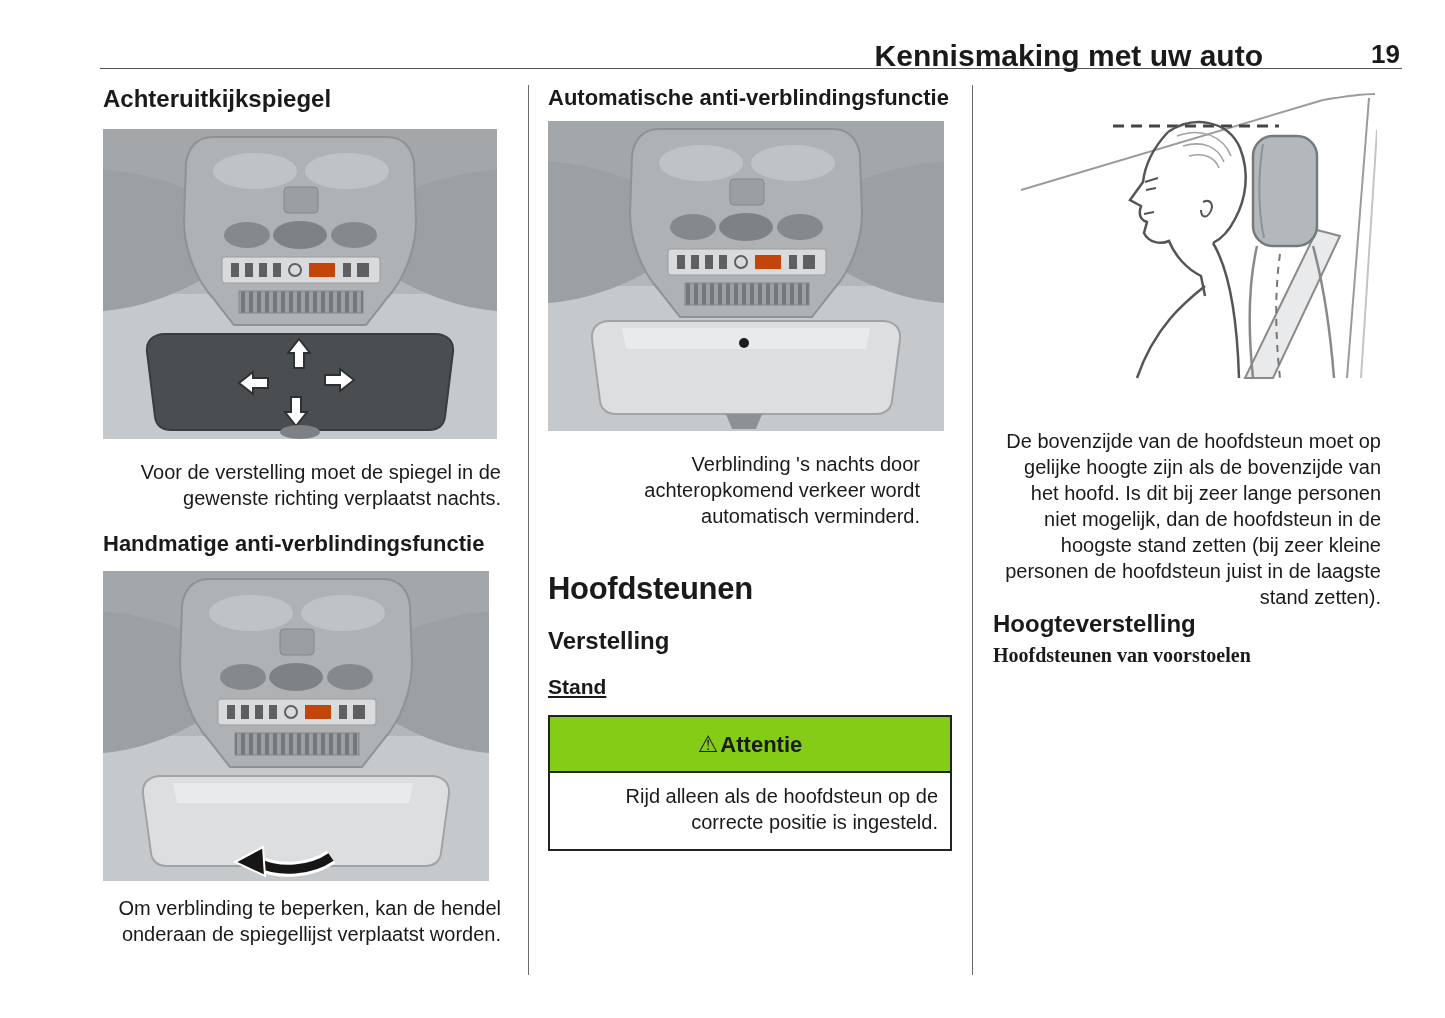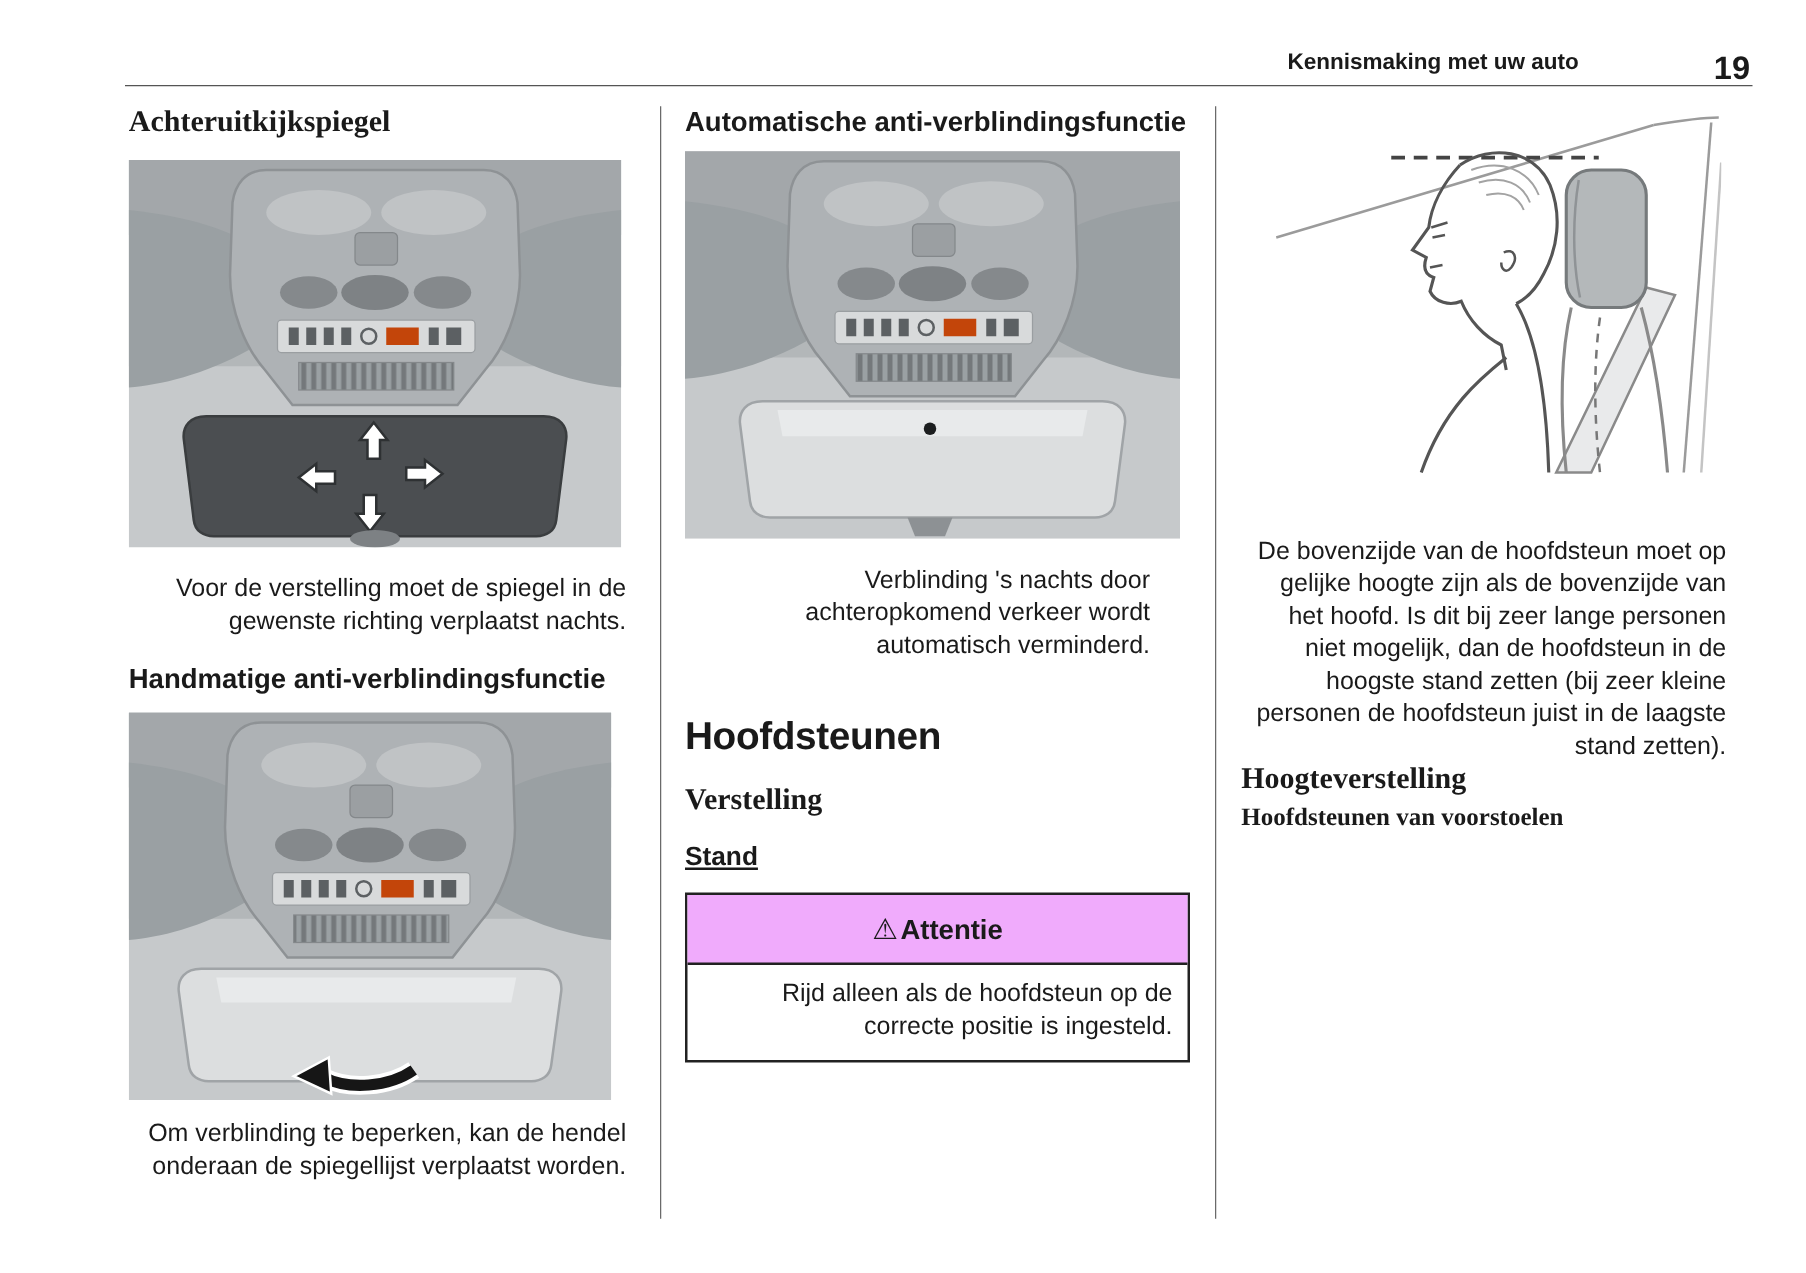--- a/index.html
+++ b/index.html
@@ -1,31 +1,31 @@
 <!DOCTYPE html>
 <html><head>
 <meta charset="utf-8">
 <style>
   * { margin:0; padding:0; box-sizing:border-box; }
   html,body { background:#ffffff; }
   body { font-family:"Liberation Sans", sans-serif; color:#1a1a1a; }
   .page { position:relative; width:1445px; height:1018px; background:#fff; overflow:hidden; }
 
-  .hdr-title { position:absolute; top:39px; right:182px; font-size:18px; font-weight:bold; white-space:nowrap; }
+  .hdr-title { position:absolute; top:39px; right:182px; font-size:30px; font-weight:bold; white-space:nowrap; }
   .hdr-page  { position:absolute; top:39px; right:45px;  font-size:26px; font-weight:bold; }
   .rule { position:absolute; top:68px; left:100px; width:1302px; height:1px; background:#555; }
   .vdiv { position:absolute; top:85px; height:890px; width:1px; background:#6a6a6a; }
 
   .col { position:absolute; top:85px; }
   .col1 { left:103px; width:400px; }
   .col2 { left:548px; width:406px; }
   .col3 { left:993px; width:388px; }
 
   .h-big { font-size:31px; font-weight:bold; letter-spacing:-0.3px; }
-  .h1 { font-size:24px; font-weight:bold;font-family:Liberation Serif, serif; }
+  .h1 { font-size:24px; font-weight:bold; }
   .h2 { font-size:22px; font-weight:bold; white-space:nowrap; }
   .h3 { font-size:21px; font-weight:bold;text-decoration:underline; }
   .sub { font-size:20px; font-weight:bold;font-family:Liberation Serif, serif; }
   .body-text { font-size:20px; line-height:26px;text-align:right; }
 
   .fig { display:block; }
   .fig svg { display:block; }
 
   .col1 .h1 { margin-bottom:16px; }
   .col1 .fig1 { margin-bottom:20px; }
@@ -35,21 +35,21 @@
   .col1 .p2 { width:398px; }
 
   .col2 .h2 { margin-bottom:10px; }
   .col2 .figa { margin-bottom:20px; }
   .col2 .pa { width:372px; margin-bottom:42px; }
   .col2 .h-big { margin-bottom:20px; }
   .col2 .hadj { margin-bottom:20px; }
   .col2 .hpos { margin-bottom:16px; }
 
   .warn { width:404px; border:2px solid #222; }
-  .warn-head { background:#f0abfc; border-bottom:2px solid #222; text-align:center;
+  .warn-head { background:#84cc16; border-bottom:2px solid #222; text-align:center;
                font-size:22px; font-weight:bold; padding:14px 0 13px; }
   .warn-ic { font-weight:normal; font-size:23px; margin-right:2px; }
   .warn-body { padding:10px 12px 14px; }
 
   .col3 .figh { margin:5px 0 0 24px; }
   .col3 .ph { width:388px; margin-top:48px; }
   .col3 .hh { }
   .col3 .sh { margin-top:6px; font-size:20px; }
 </style>
 </head>

